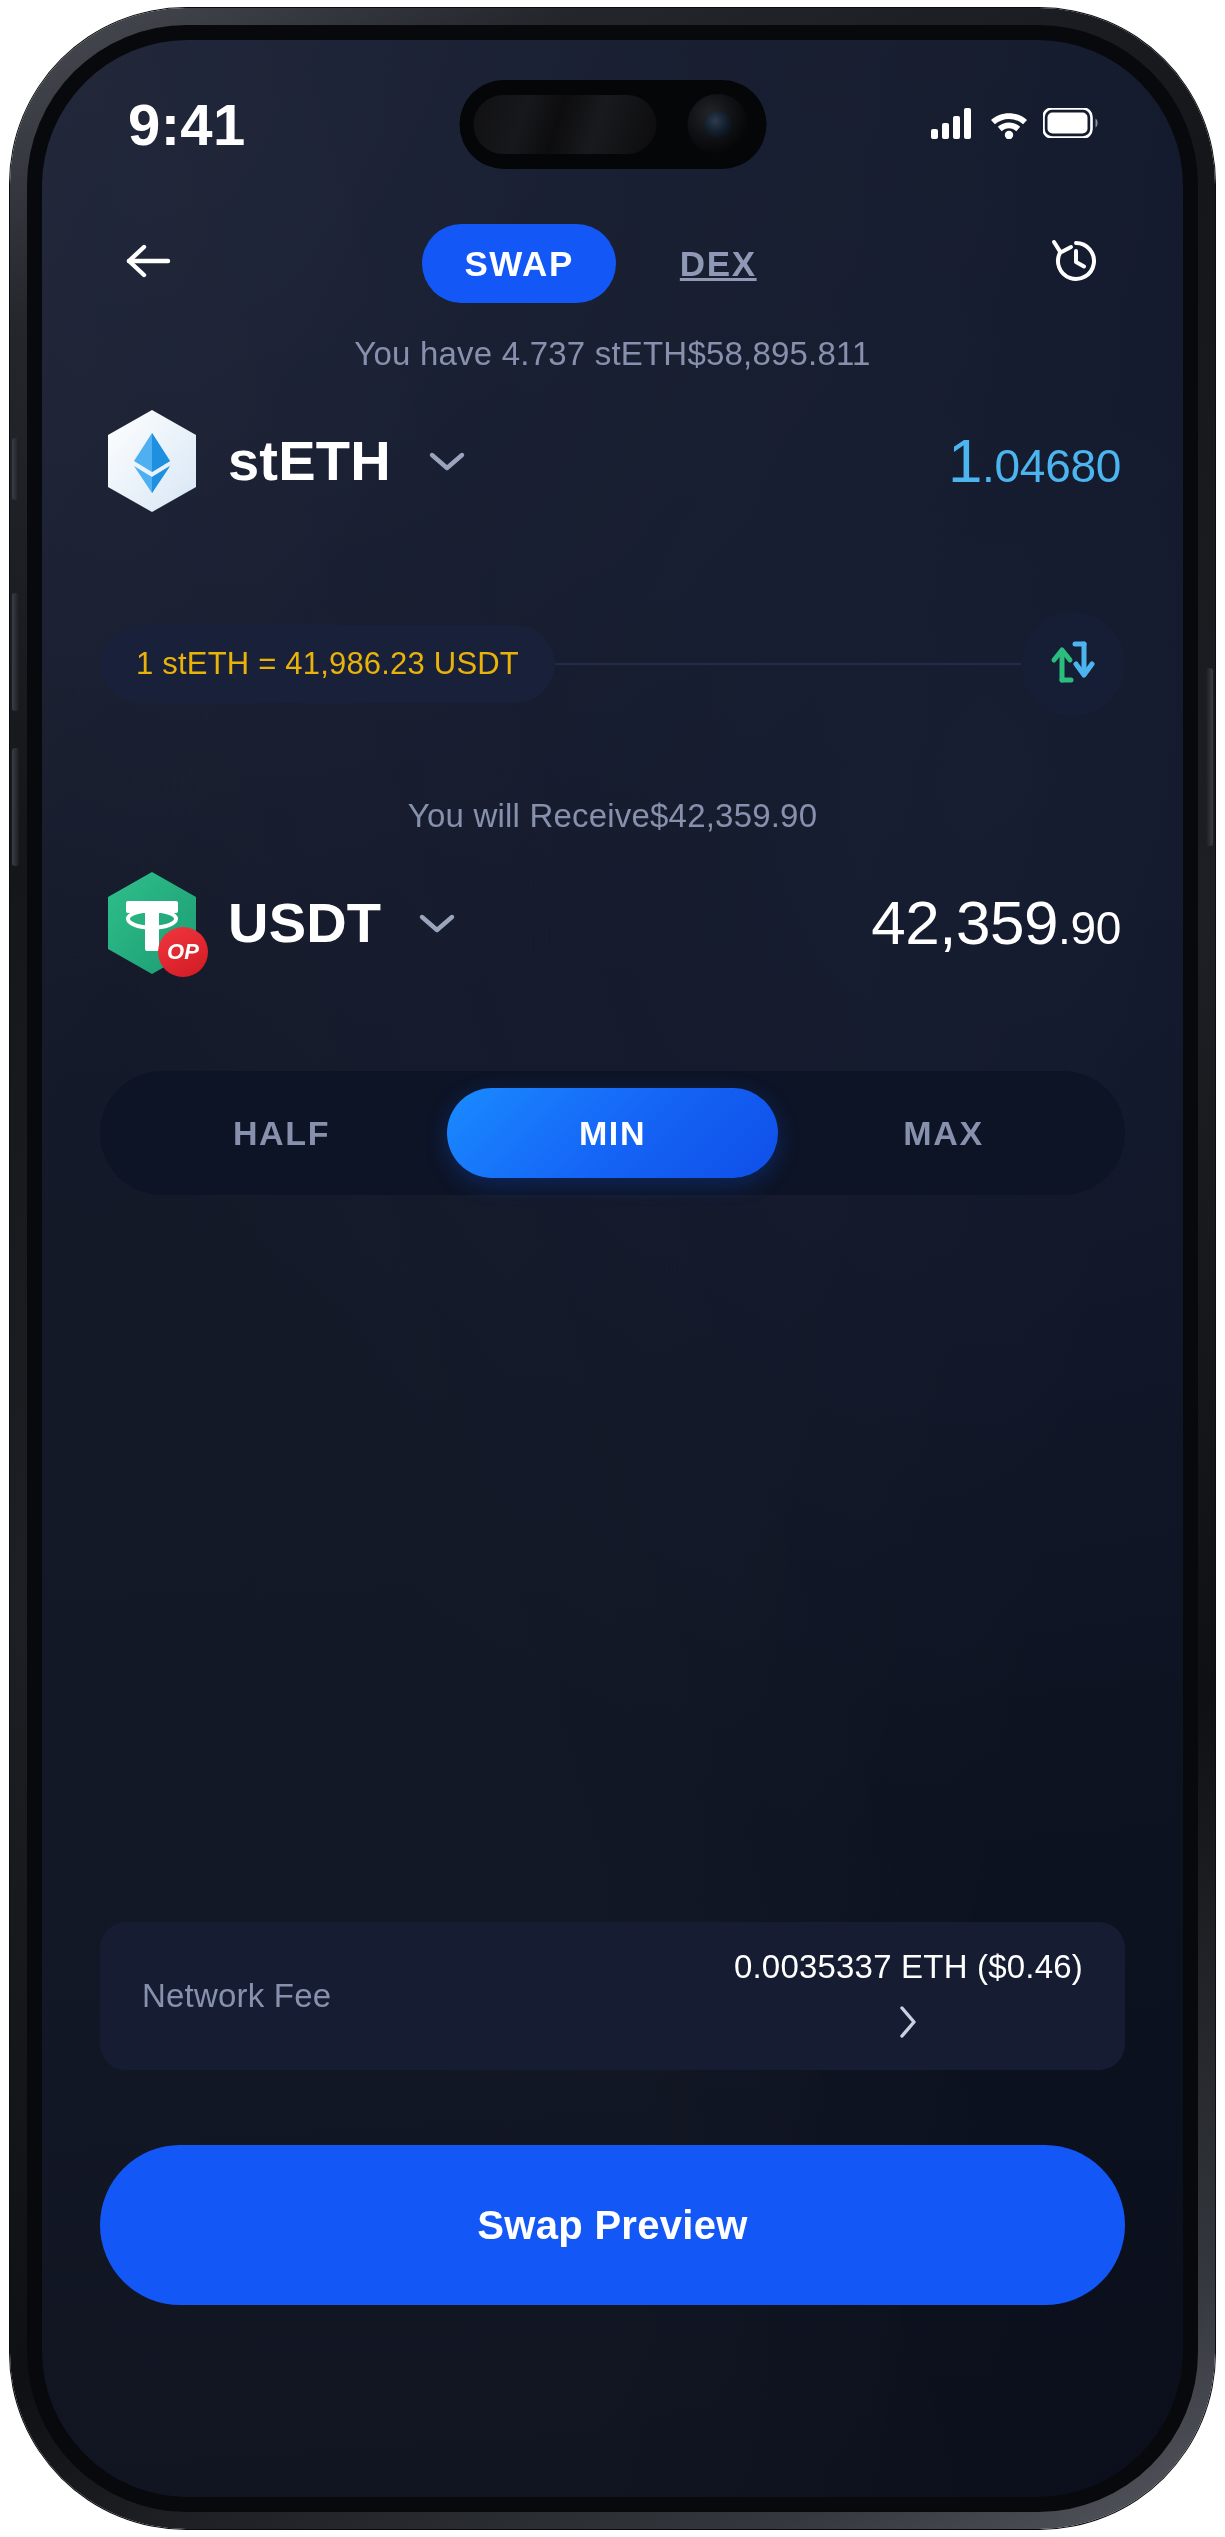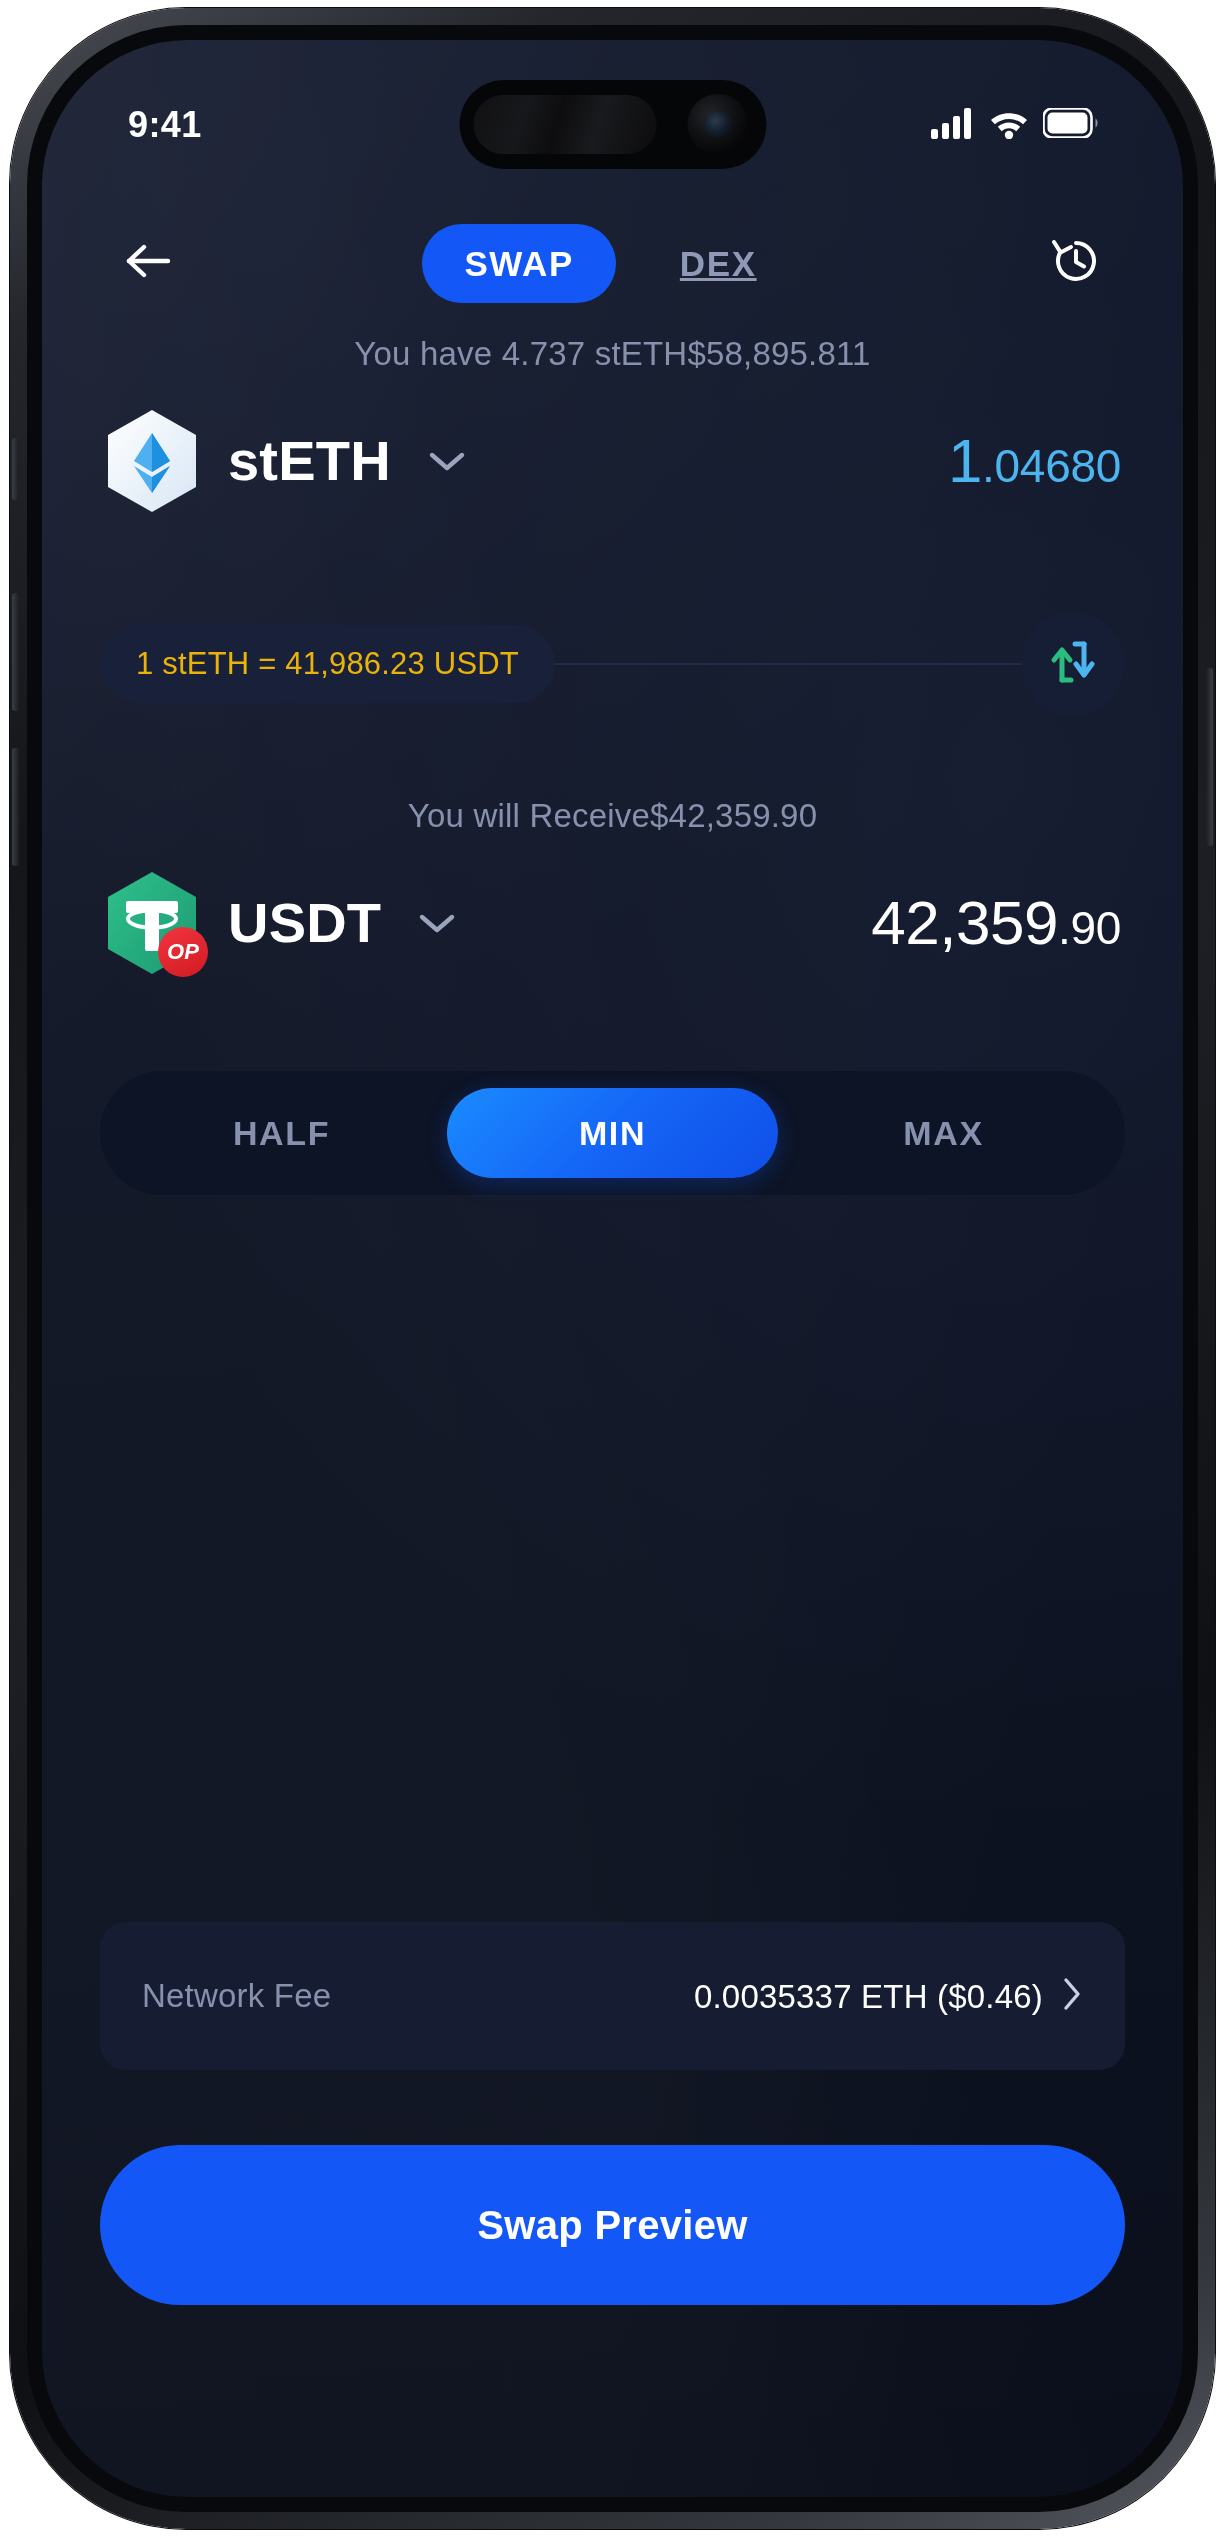--- a/index.html
+++ b/index.html
@@ -113,21 +113,21 @@
     height: 89px;
     display: flex;
     align-items: center;
     justify-content: space-between;
     padding: 0 84px 0 86px;
     box-sizing: border-box;
     z-index: 5;
   }
   .status-time {
     color: #ffffff;
-    font-size: 36px;
+    font-size: 58px;
     font-weight: 600;
     letter-spacing: 0.4px;
     line-height: 1;
   }
   .status-icons {
     display: flex;
     align-items: center;
     gap: 13px;
   }
 
@@ -293,21 +293,21 @@
     background: #161d33;
     border-radius: 26px;
     height: 148px;
     display: flex;
     align-items: center;
     justify-content: space-between;
     padding: 0 42px;
     box-sizing: border-box;
   }
   .fee-label { color: #8791ad; font-size: 33px; letter-spacing: 0.2px; }
-  .fee-right { display: flex; align-items: flex-end; gap: 18px; }
+  .fee-right { display: flex; align-items: center; gap: 18px; flex-direction: column; }
   .fee-value { color: #ffffff; font-size: 33px; letter-spacing: 0.2px; }
 
   
   .cta {
     position: absolute;
     left: 58px; right: 58px;
     top: 1810px;
     height: 160px;
     border-radius: 80px;
     background: #1358f6;

